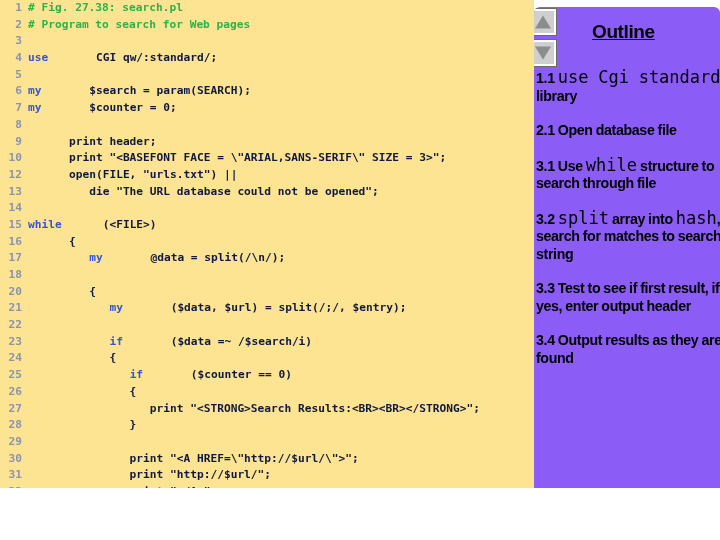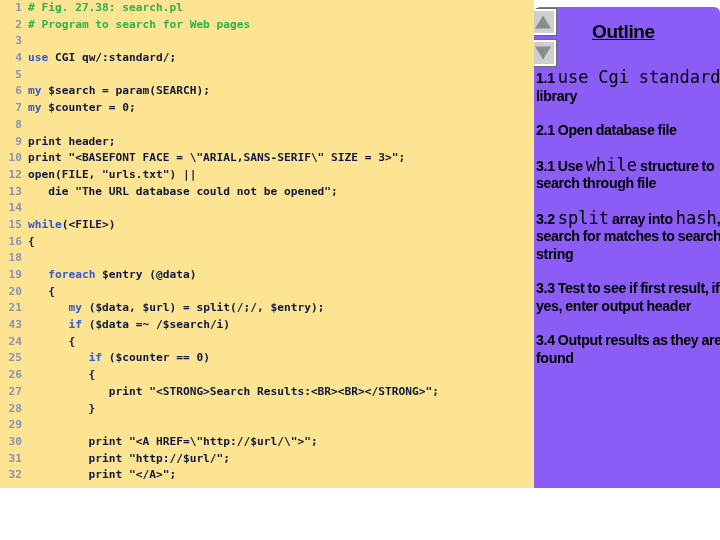--- a/index.html
+++ b/index.html
@@ -51,21 +51,21 @@
     font-family: "DejaVu Sans Mono", "Liberation Mono", monospace;
     font-size: 11.2px;
     font-weight: bold;
     margin-right: 6px;
   }
 
   .code-txt { display: inline; }
 
   .tok-comment { color: #2ab34a; }
   .tok-kw      { color: #3457d5; }
-  .tok-plain   { color: #101840; }
+  .tok-plain   { color: #101840; margin-left: 41px; }
 
   
   #outline-panel {
     position: absolute;
     left: 534px;
     top: 7px;
     width: 186px;
     height: 540px;
     background: #8b5cf6;
     overflow: hidden;
@@ -161,25 +161,26 @@
         <div class="code-line"><span class="ln">6</span><span class="code-txt"><span class="tok-kw">my</span><span class="tok-plain"> $search = param(SEARCH);</span></span></div>
         <div class="code-line"><span class="ln">7</span><span class="code-txt"><span class="tok-kw">my</span><span class="tok-plain"> $counter = 0;</span></span></div>
         <div class="code-line"><span class="ln">8</span><span class="code-txt"><span class="tok-plain"></span></span></div>
         <div class="code-line"><span class="ln">9</span><span class="code-txt"><span class="tok-plain">print header;</span></span></div>
         <div class="code-line"><span class="ln">10</span><span class="code-txt"><span class="tok-plain">print "&lt;BASEFONT FACE = \"ARIAL,SANS-SERIF\" SIZE = 3&gt;";</span></span></div>
         <div class="code-line"><span class="ln">12</span><span class="code-txt"><span class="tok-plain">open(FILE, "urls.txt") ||</span></span></div>
         <div class="code-line"><span class="ln">13</span><span class="code-txt"><span class="tok-plain">   die "The URL database could not be opened";</span></span></div>
         <div class="code-line"><span class="ln">14</span><span class="code-txt"><span class="tok-plain"></span></span></div>
         <div class="code-line"><span class="ln">15</span><span class="code-txt"><span class="tok-kw">while</span><span class="tok-plain">(&lt;FILE&gt;)</span></span></div>
         <div class="code-line"><span class="ln">16</span><span class="code-txt"><span class="tok-plain">{</span></span></div>
+        <div class="code-line"><span class="ln">17</span><span class="code-txt"><span class="tok-plain">   </span><span class="tok-kw">my</span><span class="tok-plain"> @data = split(/\n/);</span></span></div>
         <div class="code-line"><span class="ln">18</span><span class="code-txt"><span class="tok-plain"></span></span></div>
-        <div class="code-line"><span class="ln">19</span><span class="code-txt"><span class="tok-plain">   </span><span class="tok-kw">foreach</span><span class="tok-plain"> $entry (@data)</span></span></div>
         <div class="code-line"><span class="ln">20</span><span class="code-txt"><span class="tok-plain">   {</span></span></div>
         <div class="code-line"><span class="ln">21</span><span class="code-txt"><span class="tok-plain">      </span><span class="tok-kw">my</span><span class="tok-plain"> ($data, $url) = split(/;/, $entry);</span></span></div>
-        <div class="code-line"><span class="ln">43</span><span class="code-txt"><span class="tok-plain">      </span><span class="tok-kw">if</span><span class="tok-plain"> ($data =~ /$search/i)</span></span></div>
+        <div class="code-line"><span class="ln">22</span><span class="code-txt"><span class="tok-plain"></span></span></div>
+        <div class="code-line"><span class="ln">23</span><span class="code-txt"><span class="tok-plain">      </span><span class="tok-kw">if</span><span class="tok-plain"> ($data =~ /$search/i)</span></span></div>
         <div class="code-line"><span class="ln">24</span><span class="code-txt"><span class="tok-plain">      {</span></span></div>
         <div class="code-line"><span class="ln">25</span><span class="code-txt"><span class="tok-plain">         </span><span class="tok-kw">if</span><span class="tok-plain"> ($counter == 0)</span></span></div>
         <div class="code-line"><span class="ln">26</span><span class="code-txt"><span class="tok-plain">         {</span></span></div>
         <div class="code-line"><span class="ln">27</span><span class="code-txt"><span class="tok-plain">            print "&lt;STRONG&gt;Search Results:&lt;BR&gt;&lt;BR&gt;&lt;/STRONG&gt;";</span></span></div>
         <div class="code-line"><span class="ln">28</span><span class="code-txt"><span class="tok-plain">         }</span></span></div>
         <div class="code-line"><span class="ln">29</span><span class="code-txt"><span class="tok-plain"></span></span></div>
         <div class="code-line"><span class="ln">30</span><span class="code-txt"><span class="tok-plain">         print "&lt;A HREF=\"http://$url/\"&gt;";</span></span></div>
         <div class="code-line"><span class="ln">31</span><span class="code-txt"><span class="tok-plain">         print "http://$url/";</span></span></div>
         <div class="code-line"><span class="ln">32</span><span class="code-txt"><span class="tok-plain">         print "&lt;/A&gt;";</span></span></div>
       </div>

